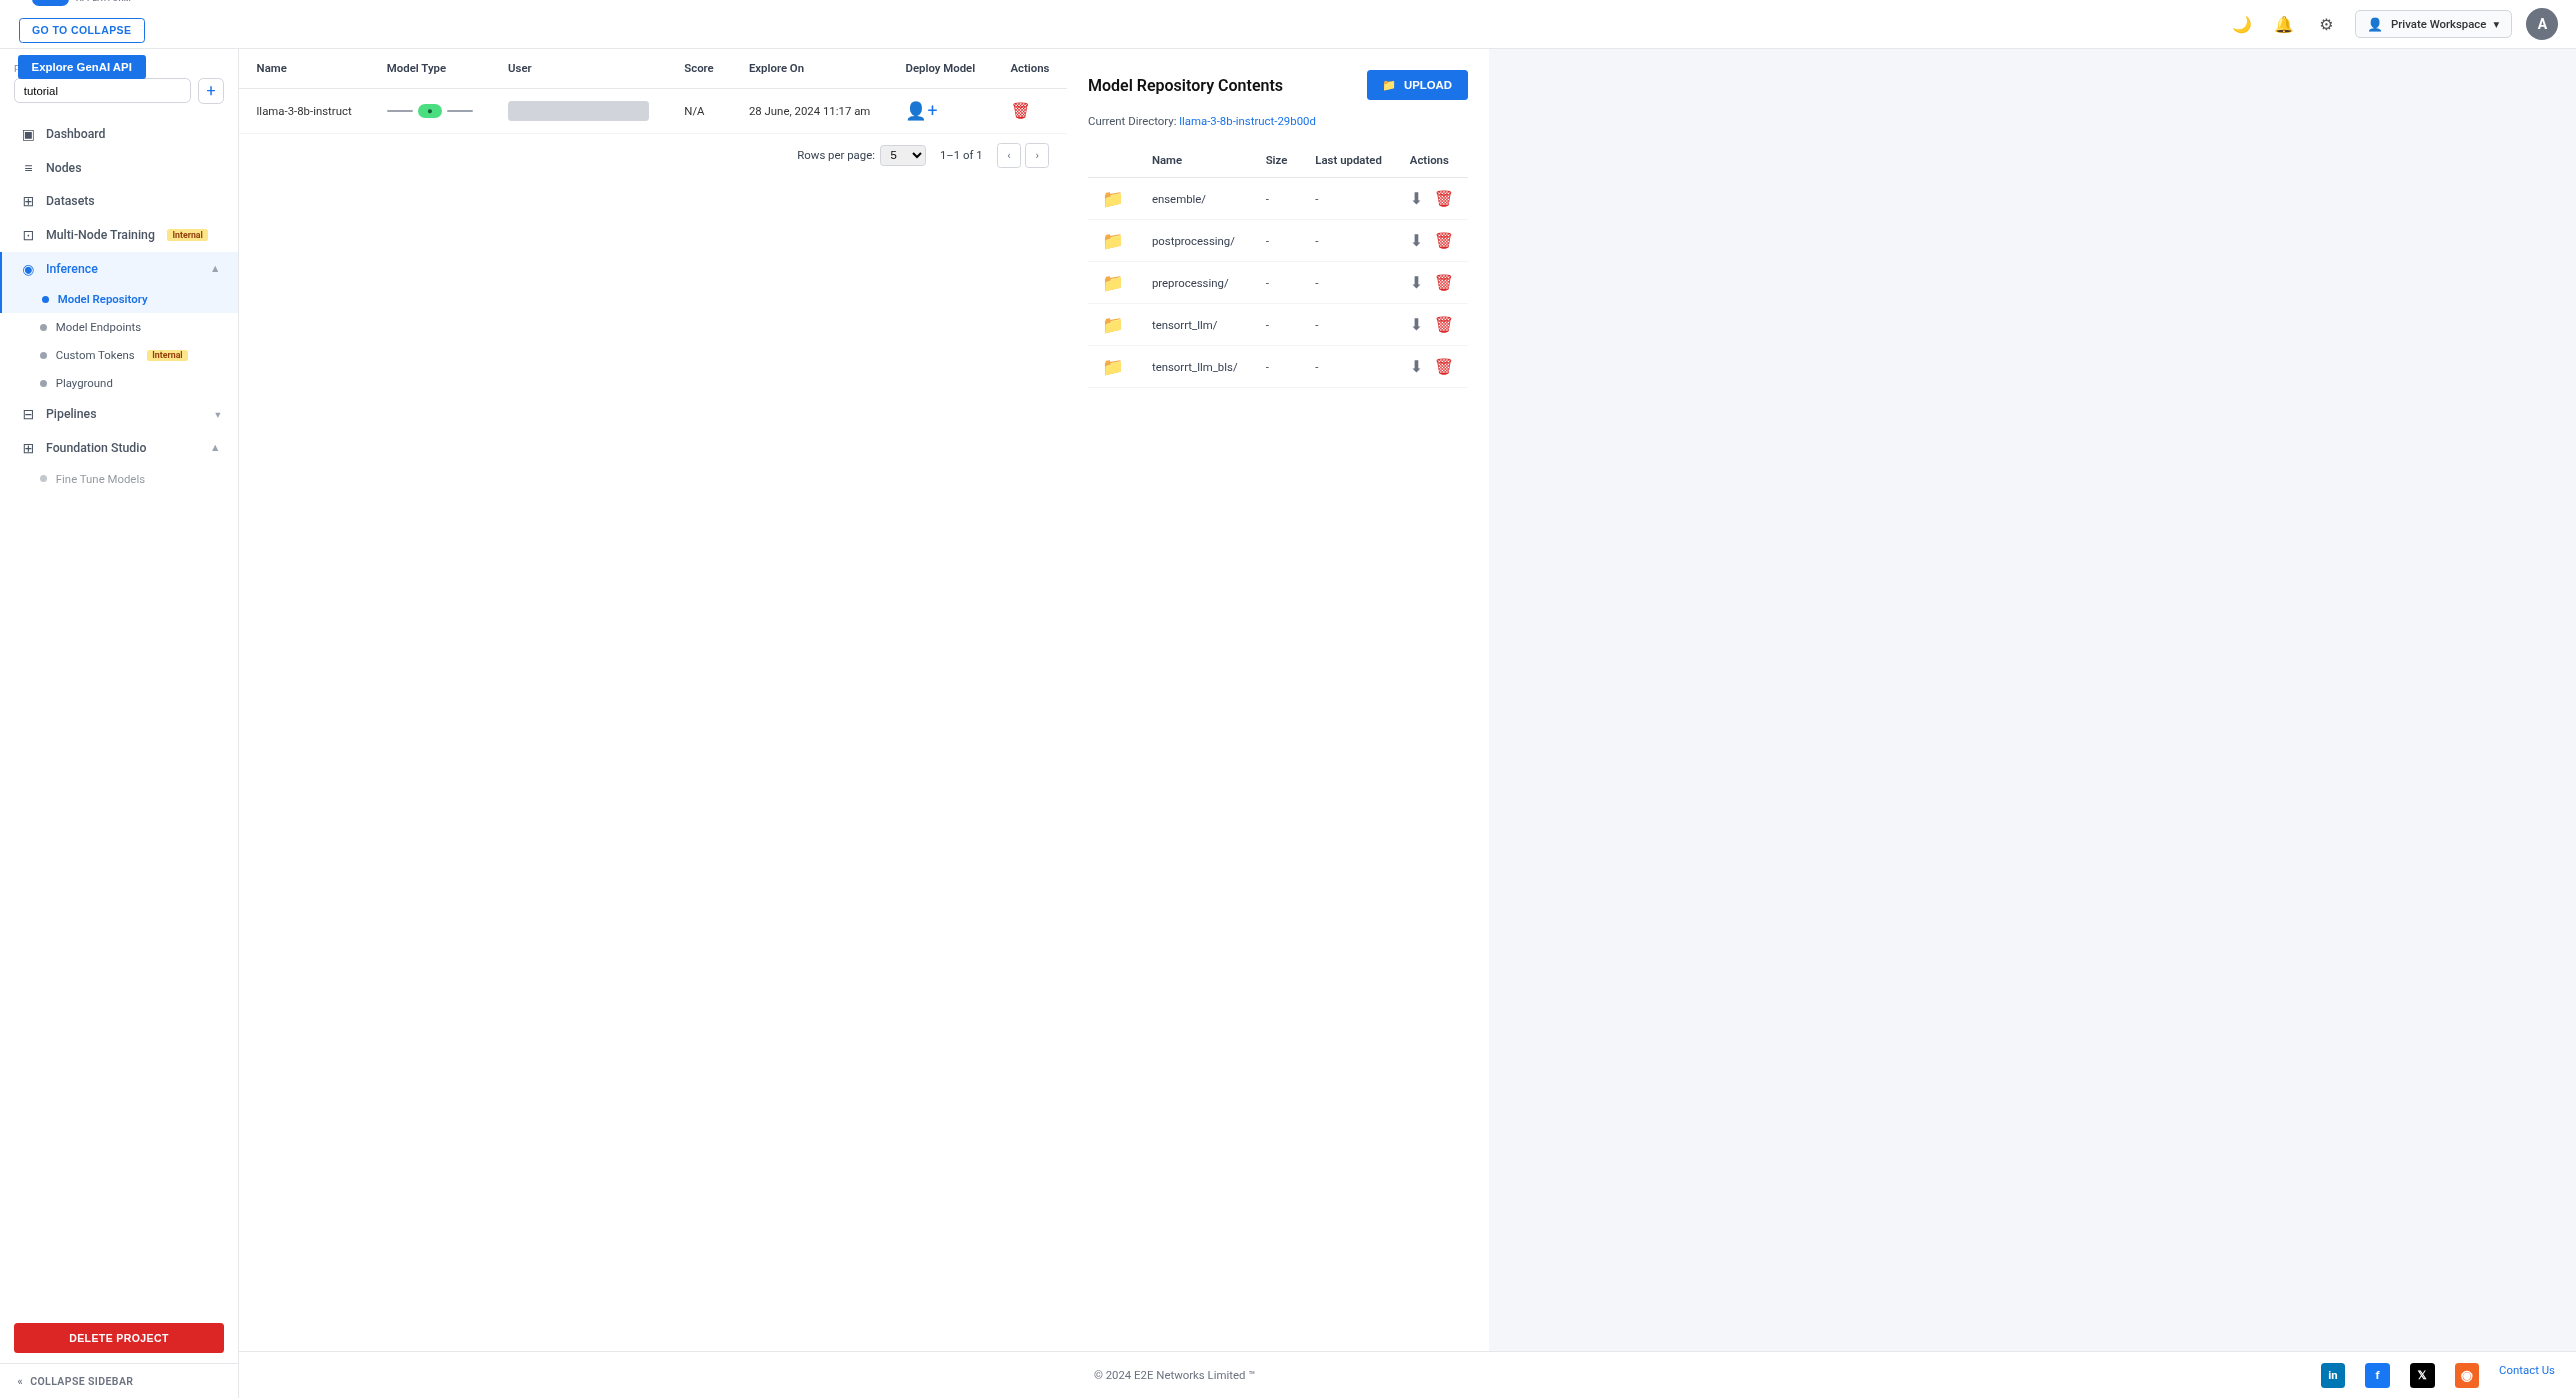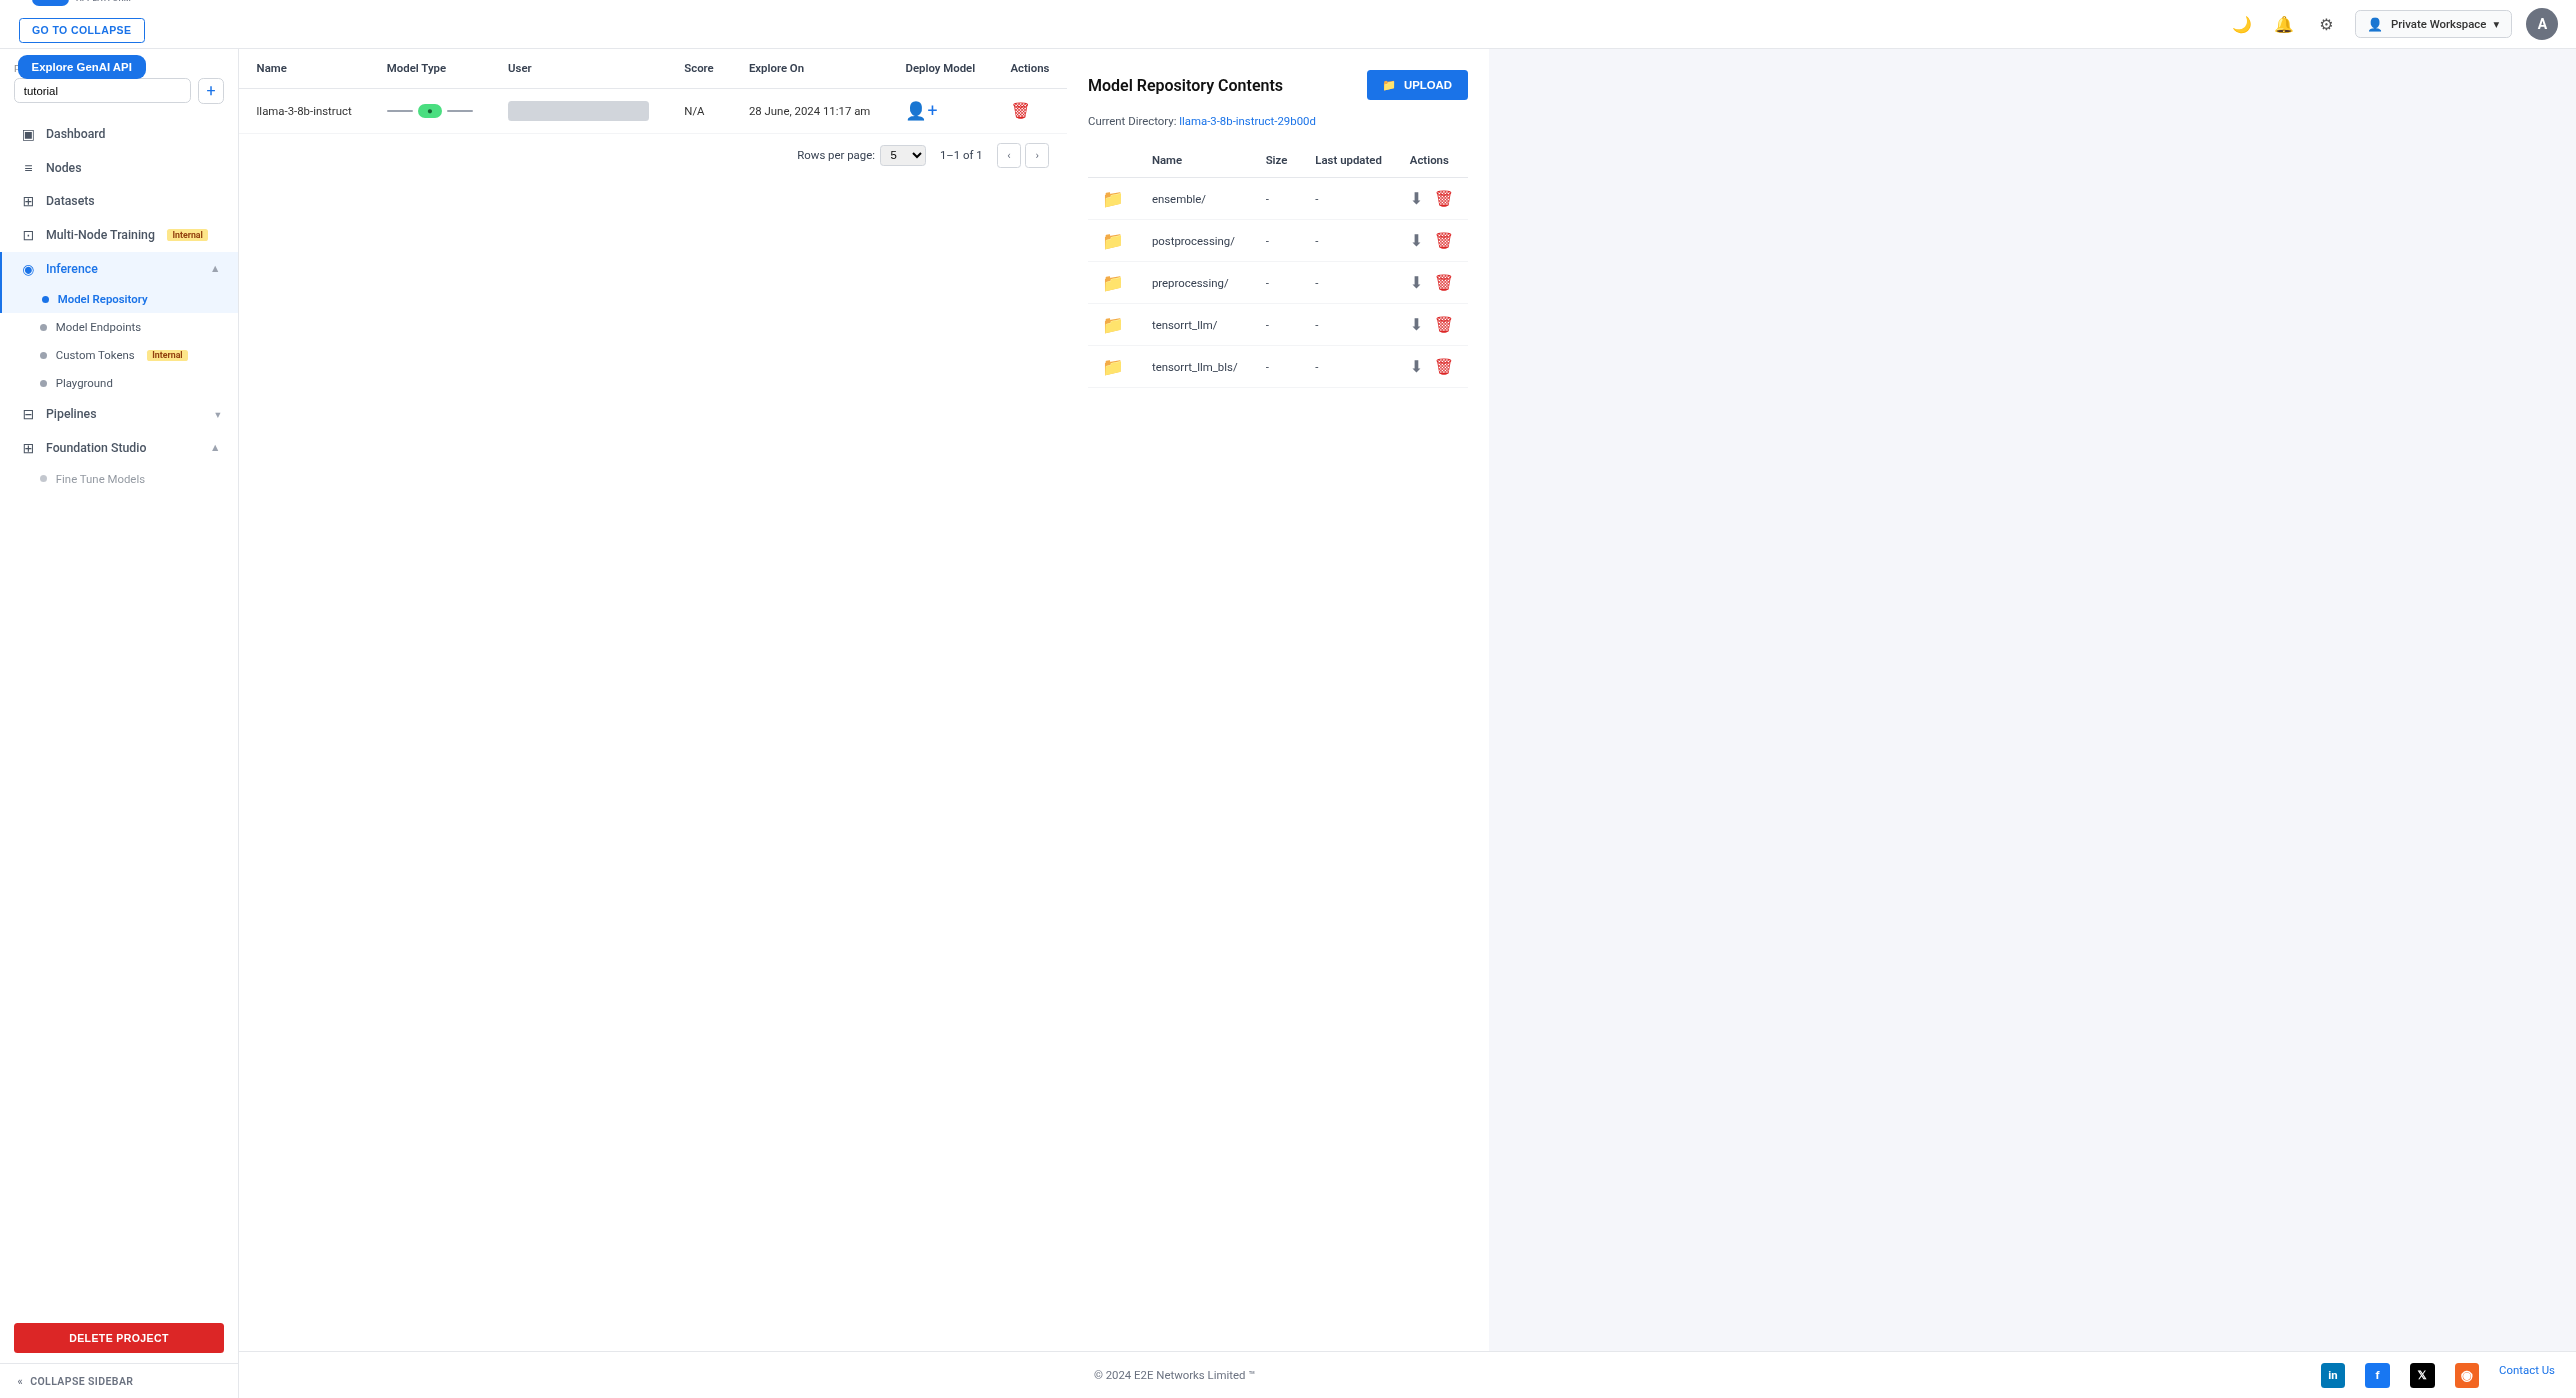--- a/index.html
+++ b/index.html
@@ -8,21 +8,21 @@
     
     .topnav {
       display: flex; align-items: center; background: #fff;
       padding: 0 17.6px; height: 49px; border-bottom: 0.9px solid #e5e7eb;
       justify-content: space-between; position: fixed; top: 0; left: 0; right: 0; z-index: 100;
     }
     .topnav-left { display: flex; align-items: center; gap: 12.3px; flex-direction: column; }
     .logo-area { display: flex; align-items: center; gap: 7px; }
     .logo-box { width: 37px; height: 37px; background: #1a73e8; border-radius: 7px; display: flex; align-items: center; justify-content: center; }
     .btn-myaccount { border: 1.3px solid #1a73e8; color: #1a73e8; background: transparent; padding: 5.3px 12.3px; border-radius: 3.5px; font-size: 10.5px; font-weight: 600; cursor: pointer; letter-spacing: 0.4px; }
-    .btn-explore { background: #1a73e8; color: #fff; padding: 6.2px 14px; border-radius: 9px; font-size: 11.4px; font-weight: 600; cursor: pointer; border: none; }
+    .btn-explore { background: #1a73e8; color: #fff; padding: 6.2px 14px; border-radius: 3px; font-size: 11.4px; font-weight: 600; cursor: pointer; border: none; }
     .topnav-right { display: flex; align-items: center; gap: 14px; }
     .icon-btn { width: 28px; height: 28px; display: flex; align-items: center; justify-content: center; cursor: pointer; color: #555; font-size: 16px; }
     .workspace-btn {
       display: flex; align-items: center; gap: 7px;
       border: 0.9px solid #d1d5db; border-radius: 5.3px;
       padding: 5.3px 12.3px; background: #f9fafb; cursor: pointer; font-size: 11.4px; font-weight: 500;
     }
     .workspace-icon { color: #555; font-size: 13px; }
     .avatar { width: 32px; height: 32px; border-radius: 50%; background: #6b7280; color: #fff; display: flex; align-items: center; justify-content: center; font-weight: 700; font-size: 14px; cursor: pointer; }
 

